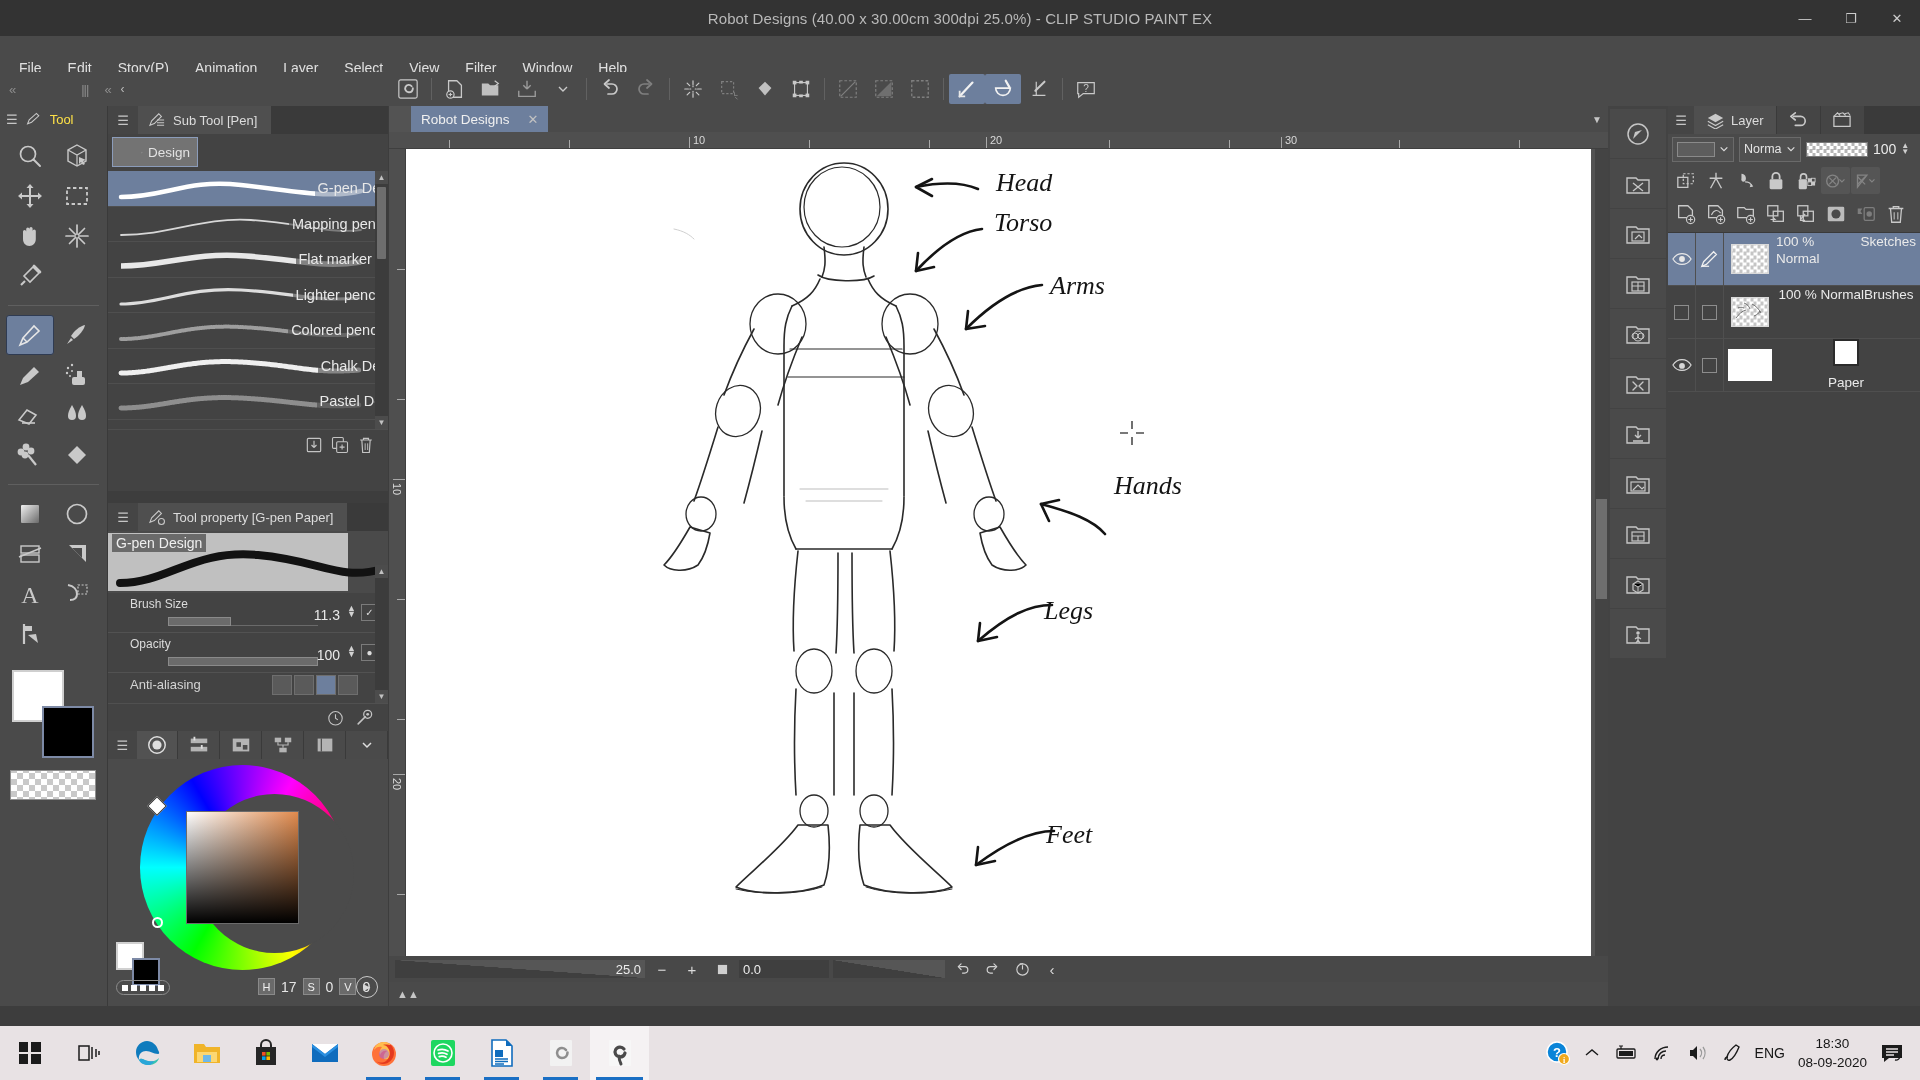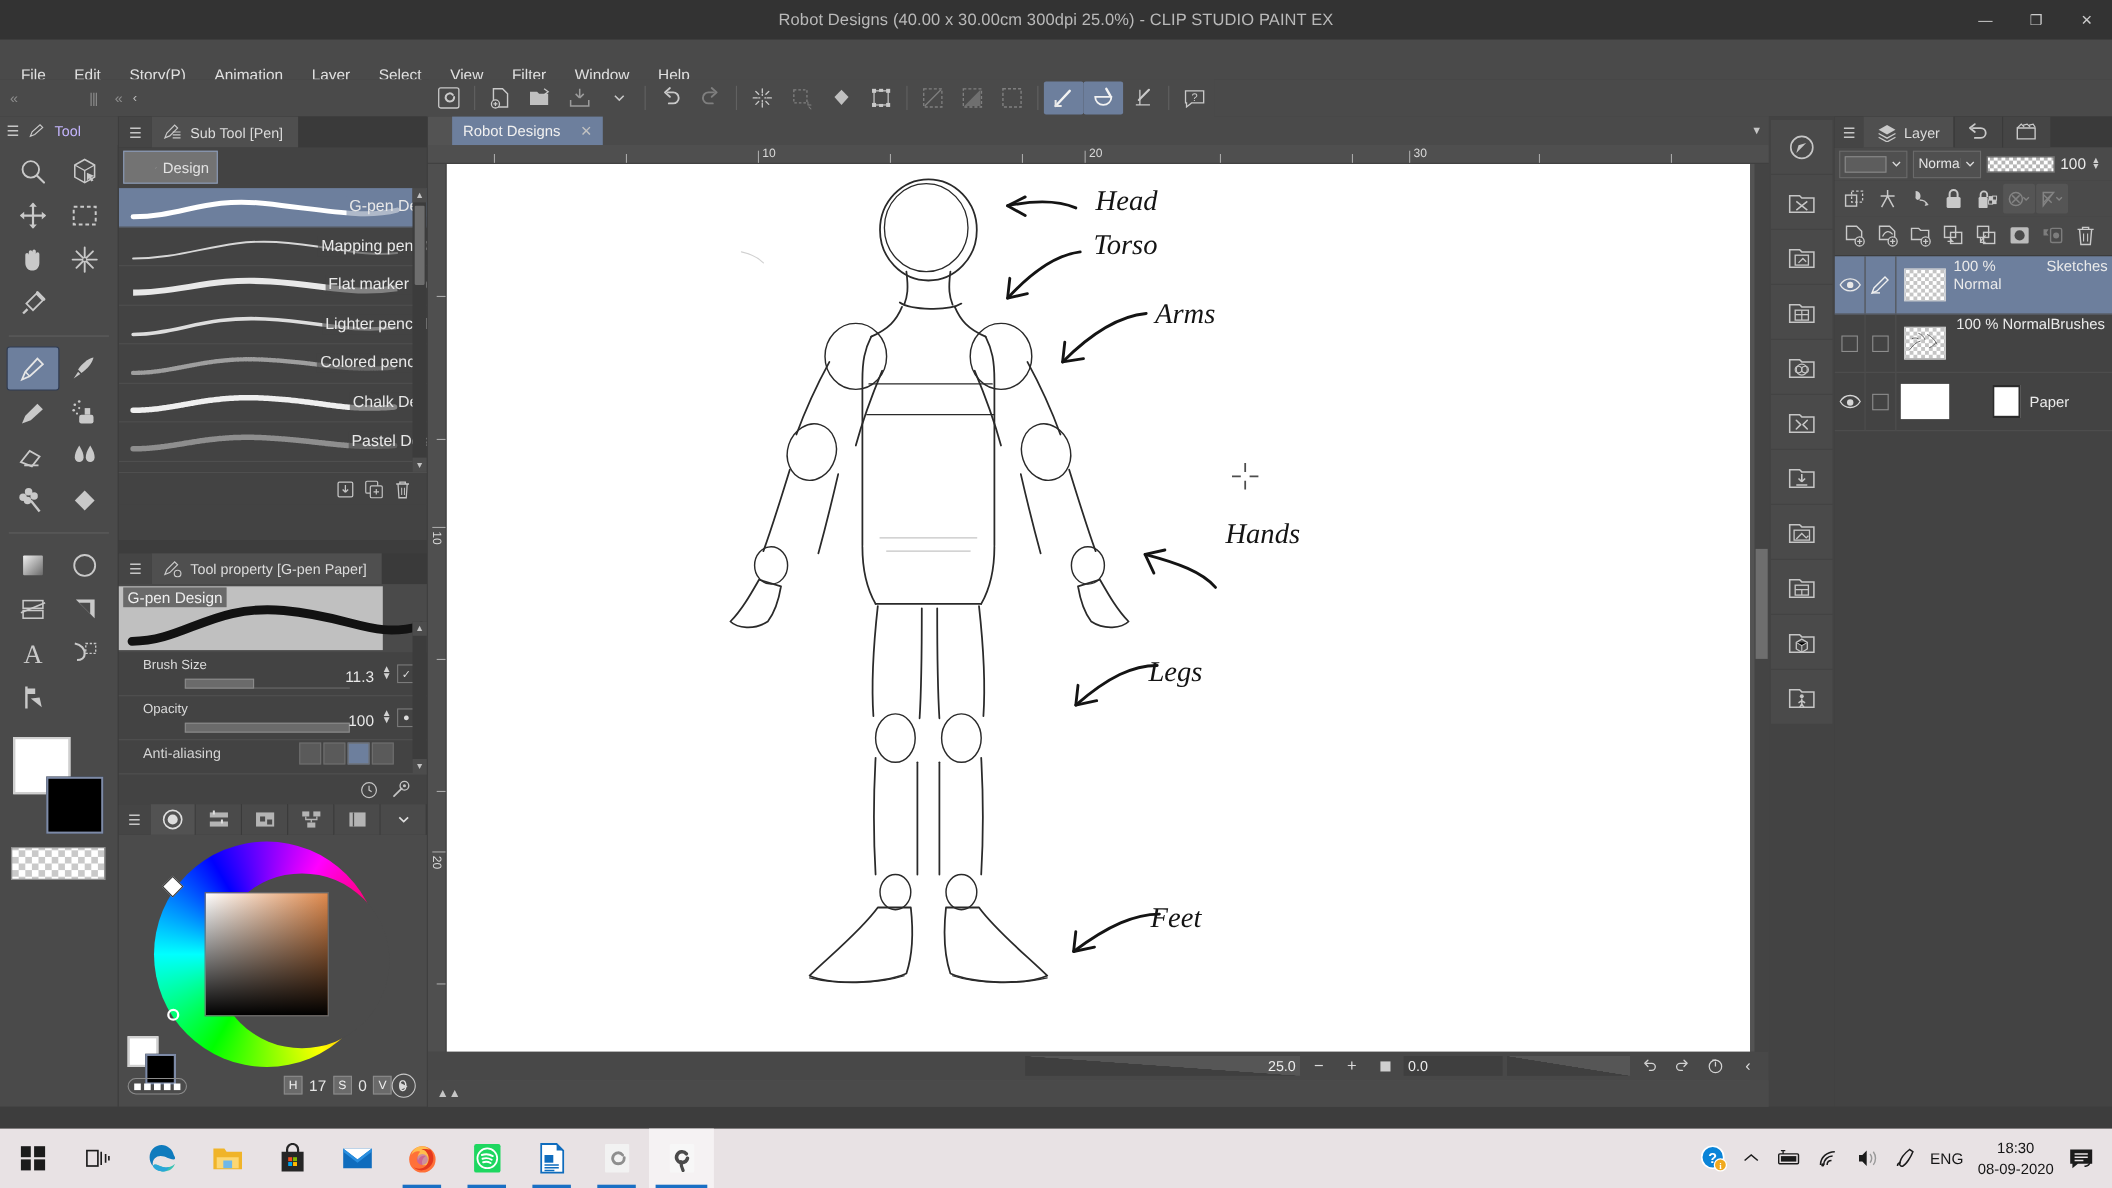--- a/index.html
+++ b/index.html
@@ -44,21 +44,21 @@
   .tbtn.dis svg { opacity:.42; }
 
   
   .toolpal {
     position:absolute; left:0; top:106px; width:108px; height:900px;
     background:#4a4a4a; border-right:1px solid #3a3a3a;
   }
   .tp-head { height:26px; display:flex; align-items:center; gap:8px; padding-left:6px;
              background:#4a4a4a;}
   .tp-head .hamb { color:#c6c6c6; font-size:13px; }
-  .tp-head .lbl { font-size:13px; color:#c4b5fd; }
+  .tp-head .lbl { font-size:13px; color:#fde047; }
   .tp-grid { display:grid; grid-template-columns:1fr 1fr; gap:0; padding:4px 6px; }
   .tcell { height:40px; display:flex; align-items:center; justify-content:center; border-radius:3px;}
   .tcell.active { background:#6d7f9d; border:1px solid #2f3b52; }
   .tp-div { height:1px; background:#5f5f5f; margin:5px 8px; }
 
   .colorchips { position:relative; margin:12px 10px 0 10px; height:92px;}
   .chip { position:absolute; width:52px; height:52px; border:1px solid #9a9a9a;}
   .chip.fg { left:2px; top:0; background:#ffffff; border:2px solid #cfcfcf;}
   .chip.bg { left:32px; top:36px; background:#000000; border:2px solid #7d8aa6;}
   .transbox { margin:8px 10px 0 10px; width:86px; height:30px;
@@ -175,21 +175,21 @@
              border-right:1px solid #3f3f3f;}
   .ruler-v .tick { position:absolute; right:0; height:1px; background:#a8a8a8;}
   .ruler-v .rnum { position:absolute; left:2px; font-size:11px; color:#d9d9d9;
                    writing-mode:vertical-rl; }
   .canvas { position:absolute; left:17px; top:43px; width:1185px; height:833px;
             background:#5a5a5a; overflow:hidden; }
   .paper { position:absolute; left:0; top:0; width:1185px; height:816px; background:#ffffff; }
   .cv-scroll-v { position:absolute; right:0; top:43px; width:13px; height:833px; background:#444;}
   .cv-scroll-v .thm { position:absolute; right:1px; top:350px; width:11px; height:100px; background:#6e6e6e;}
   .statusbar { position:absolute; left:0; bottom:24px; width:1219px; height:26px; background:#484848;
-               display:flex; align-items:center; gap:4px; padding:0 6px;justify-content:flex-end; }
+               display:flex; align-items:center; gap:4px; padding:0 6px; }
   .sb-slider { width:250px; height:18px; background:#3f3f3f; position:relative; }
   .sb-slider .wedge { position:absolute; left:0; bottom:0; width:100%; height:100%;
                       background:linear-gradient(to top right, transparent 49.6%, #565656 50%);}
   .sb-num { font-size:13px; color:#ececec; min-width:46px; text-align:right; }
   .sb-btn { width:26px; height:20px; display:flex;align-items:center;justify-content:center;
             color:#dcdcdc; font-size:15px;}
   .sb-field { width:90px; height:18px; background:#3f3f3f; position:relative; font-size:13px;
               color:#ececec; padding-left:4px; display:flex; align-items:center;}
   .botchev { position:absolute; left:0; bottom:0; width:1219px; height:24px; background:#4a4a4a;
              display:flex; align-items:center; padding-left:8px; color:#c6c6c6; font-size:11px;}
@@ -1321,21 +1321,21 @@
           <path d="M1 7c3-5 7-6 10-6s7 1 10 6c-3 5-7 6-10 6s-7-1-10-6z" fill="none" stroke="#d6d6d6" stroke-width="1.3"></path>
           <circle cx="11" cy="8" r="3.2" fill="#d6d6d6"></circle>
         </svg>
       </div>
       <div class="lr-pen">
           <div class="chkbox"></div>
         </div>
       <div class="lr-thumb">
           <div class="thumbimg white"></div>
         </div>
-      <div class="lr-name" style="flex-direction:row;align-items:center;gap:8px">
+      <div class="lr-name" style="flex-direction:column;align-items:center;gap:8px">
         <span class="paper-ic"></span>
         <span>Paper</span>
       </div>
     </div>
   </div>
 
   <div class="taskbar">
     <div class="tb-item">
       <div class="win-logo">
         <span></span>

